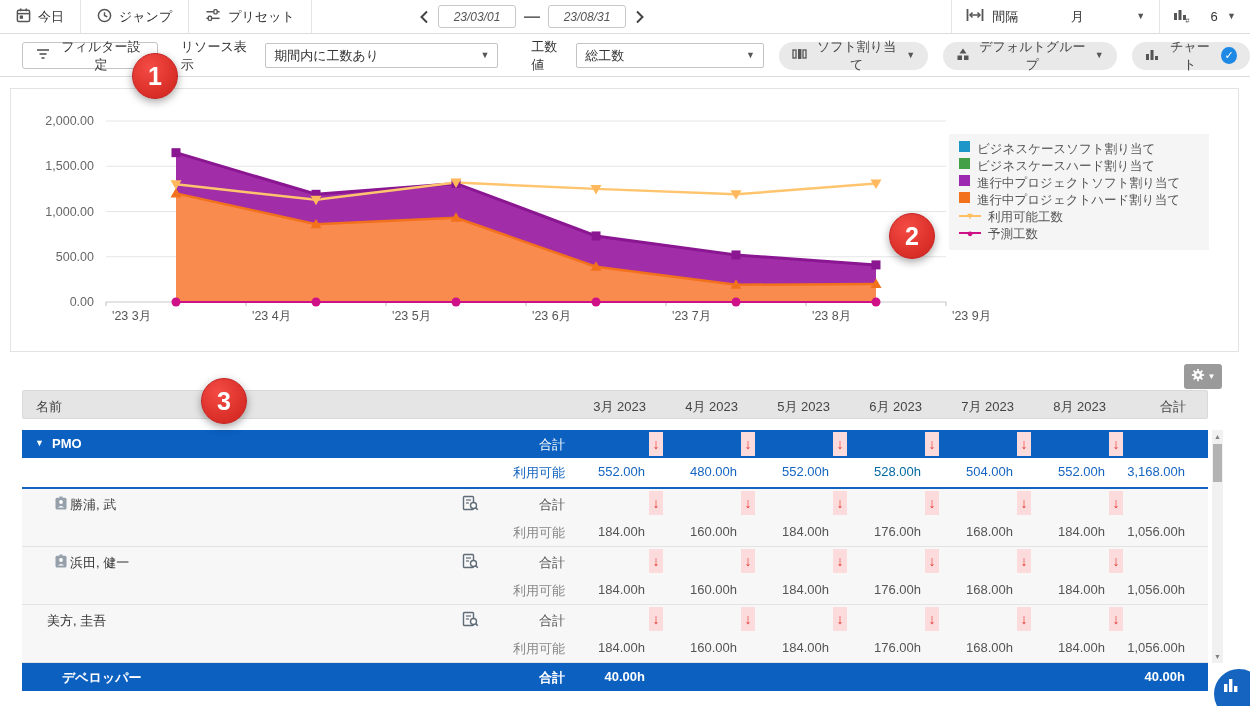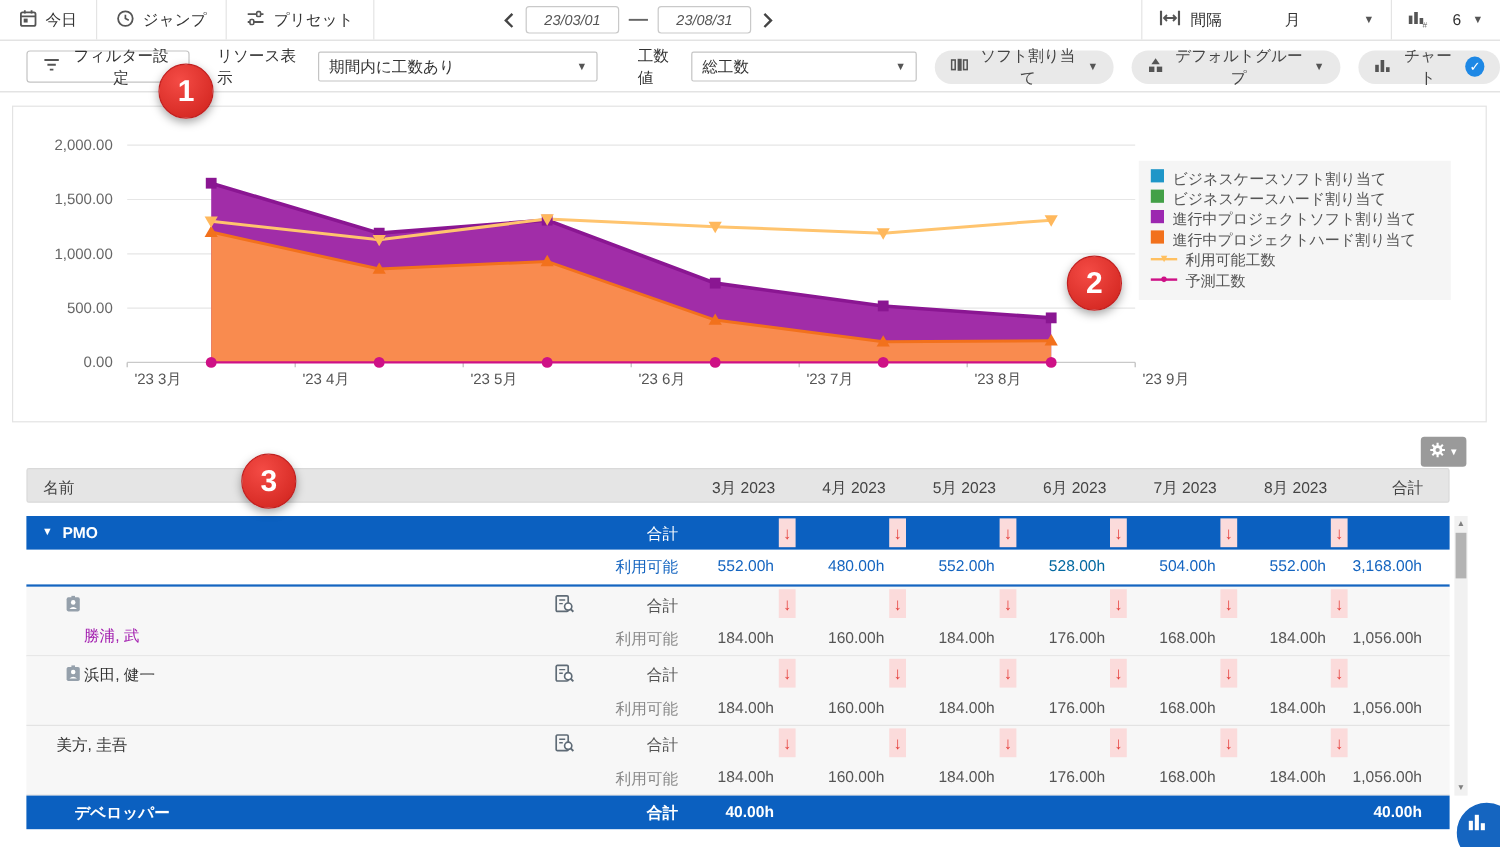--- a/index.html
+++ b/index.html
@@ -343,21 +343,21 @@
         <span class="cell" style="left: 987px; top: 6px; color: rgb(21, 101, 192);">552.00h</span>
         <span class="cell" style="left: 1067px; top: 6px; color: rgb(21, 101, 192);">3,168.00h</span>
       </div>
       <div class="trow row-gray block-sep" style="top: 59px; height: 58px;">
         <span style="position: absolute; left: 33px; top: 7px;"><svg width="12" height="14" viewBox="0 0 12 14">
             <rect x="4.5" y="0.5" width="3" height="2" fill="#95a0ab"></rect>
             <rect x="0.5" y="1.8" width="11" height="11.7" rx="1.5" fill="#95a0ab"></rect>
             <circle cx="6" cy="6" r="1.9" fill="#fff"></circle>
             <path d="M2.8 11.5 Q6 8.3 9.2 11.5 Z" fill="#fff"></path>
           </svg></span>
-        <span style="position: absolute; left: 48px; top: 7px; color: #a21caf; margin-top: 25px;">勝浦, 武</span>
+        <span style="position: absolute; left: 48px; top: 7px; color: #404040;">勝浦, 武</span>
         <span style="position: absolute; left: 440px; top: 6px; cursor: pointer;"><svg width="17" height="16" viewBox="0 0 17 16">
             <rect x="1.5" y="1.5" width="10" height="13" rx="1" fill="none" stroke="#5f6b76" stroke-width="1.4"></rect>
             <line x1="4" y1="5" x2="9" y2="5" stroke="#5f6b76" stroke-width="1.2"></line>
             <line x1="4" y1="8" x2="7" y2="8" stroke="#5f6b76" stroke-width="1.2"></line>
             <circle cx="11.5" cy="10.5" r="3" fill="#fff" stroke="#5f6b76" stroke-width="1.4"></circle>
             <line x1="13.6" y1="12.6" x2="15.8" y2="14.8" stroke="#5f6b76" stroke-width="1.6"></line>
           </svg></span>
         <span style="position: absolute; left: 465px; width: 78px; top: 7px; text-align: right; color: rgb(85, 85, 85);">合計</span>
         <div style="position: absolute; left: 0px; top: 0px; width: 100%; height: 28px;">
           <div class="arrow-strip" style="left: 627px;">↓</div>

